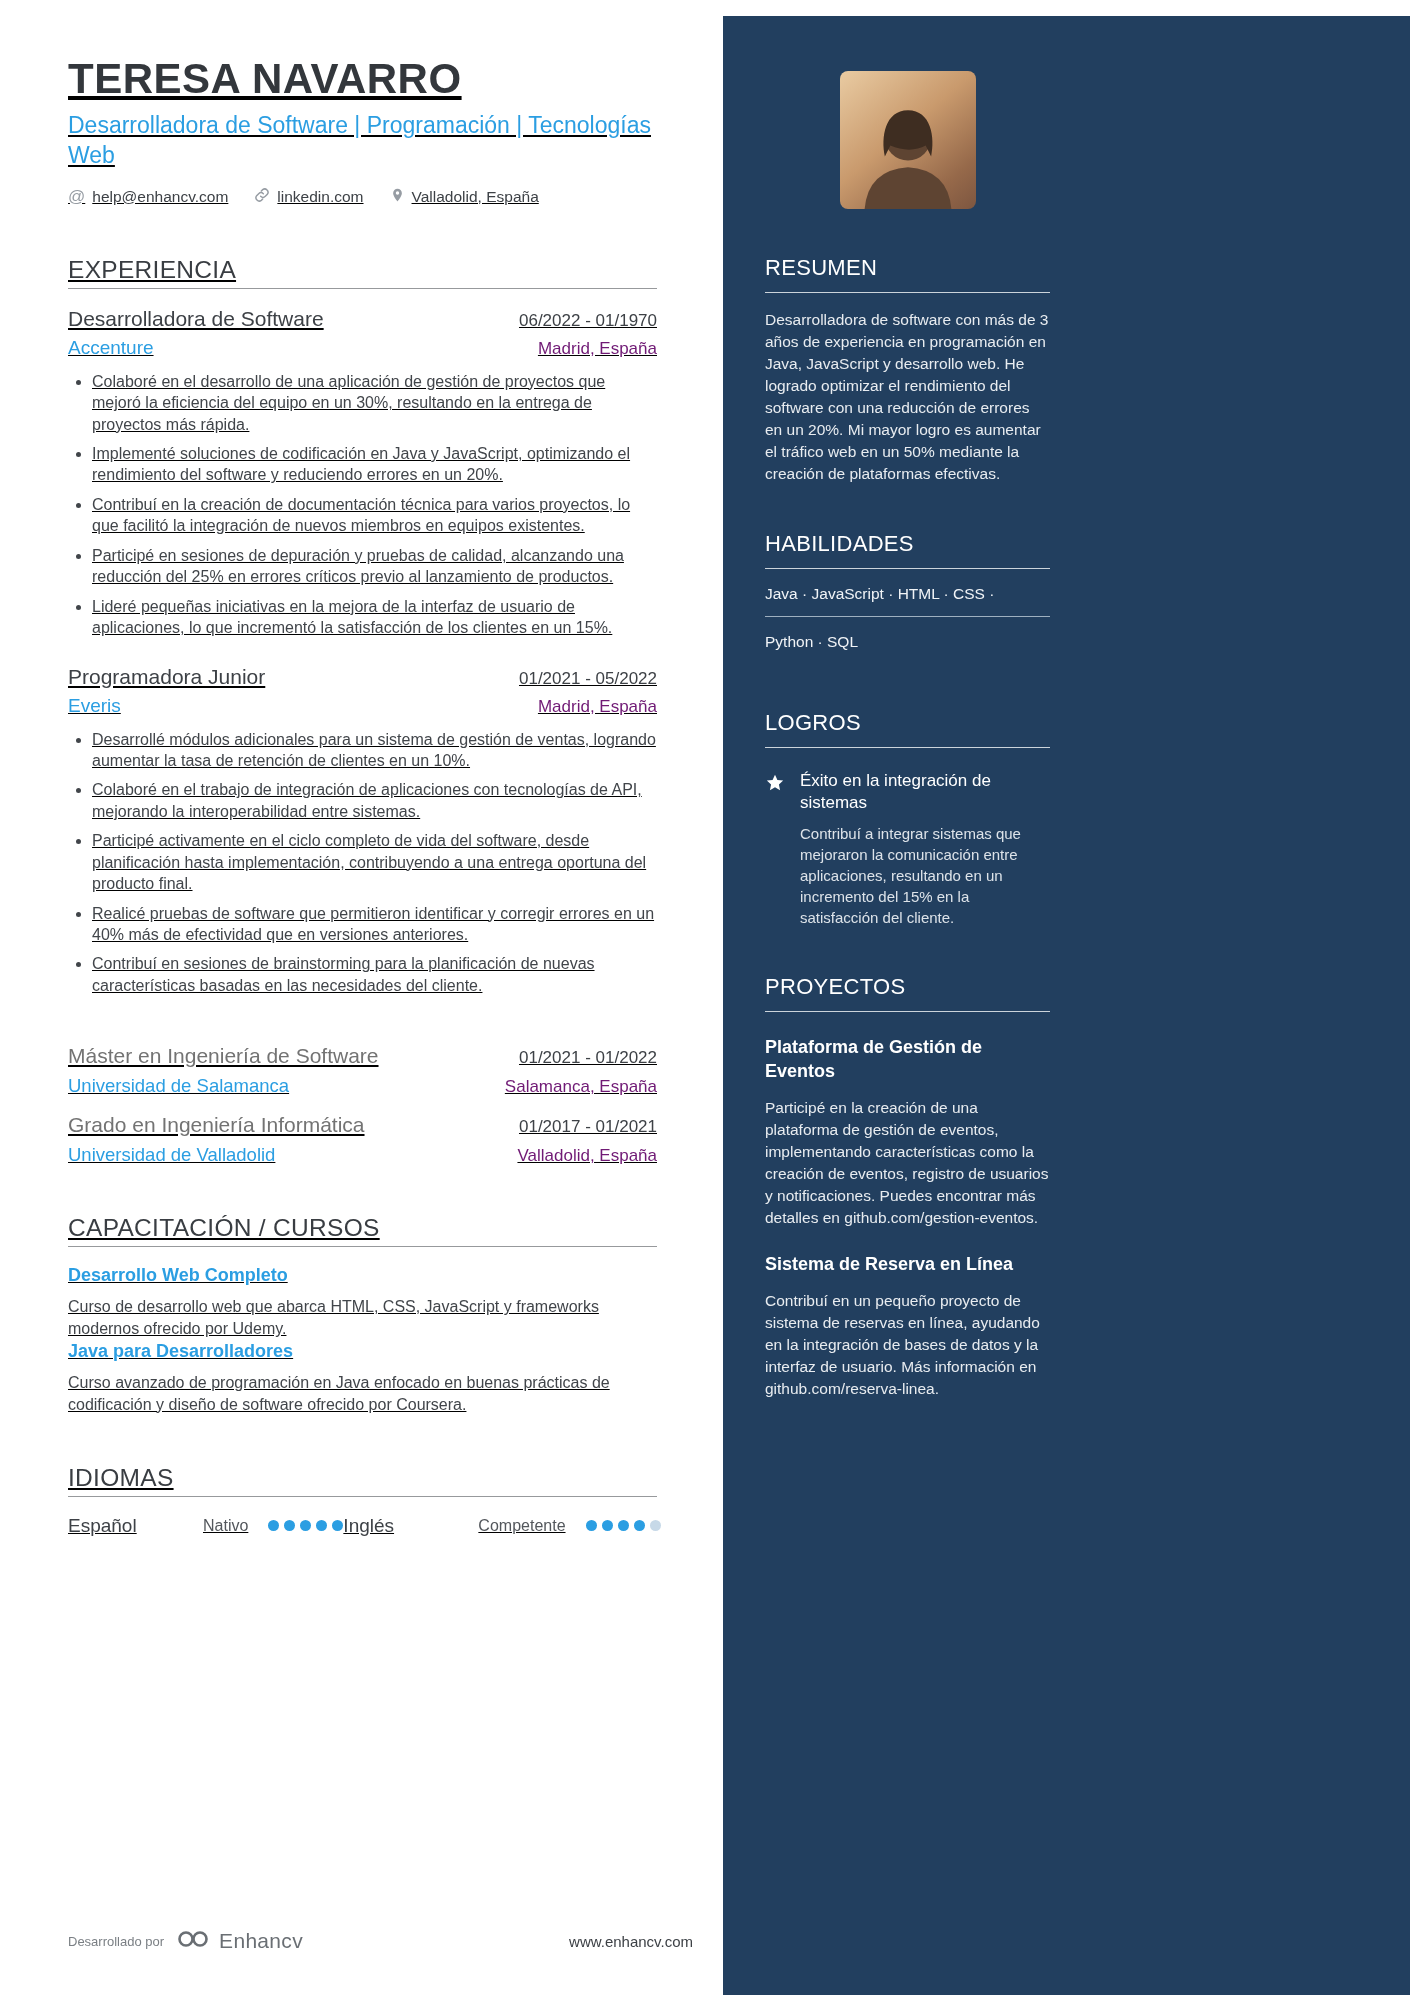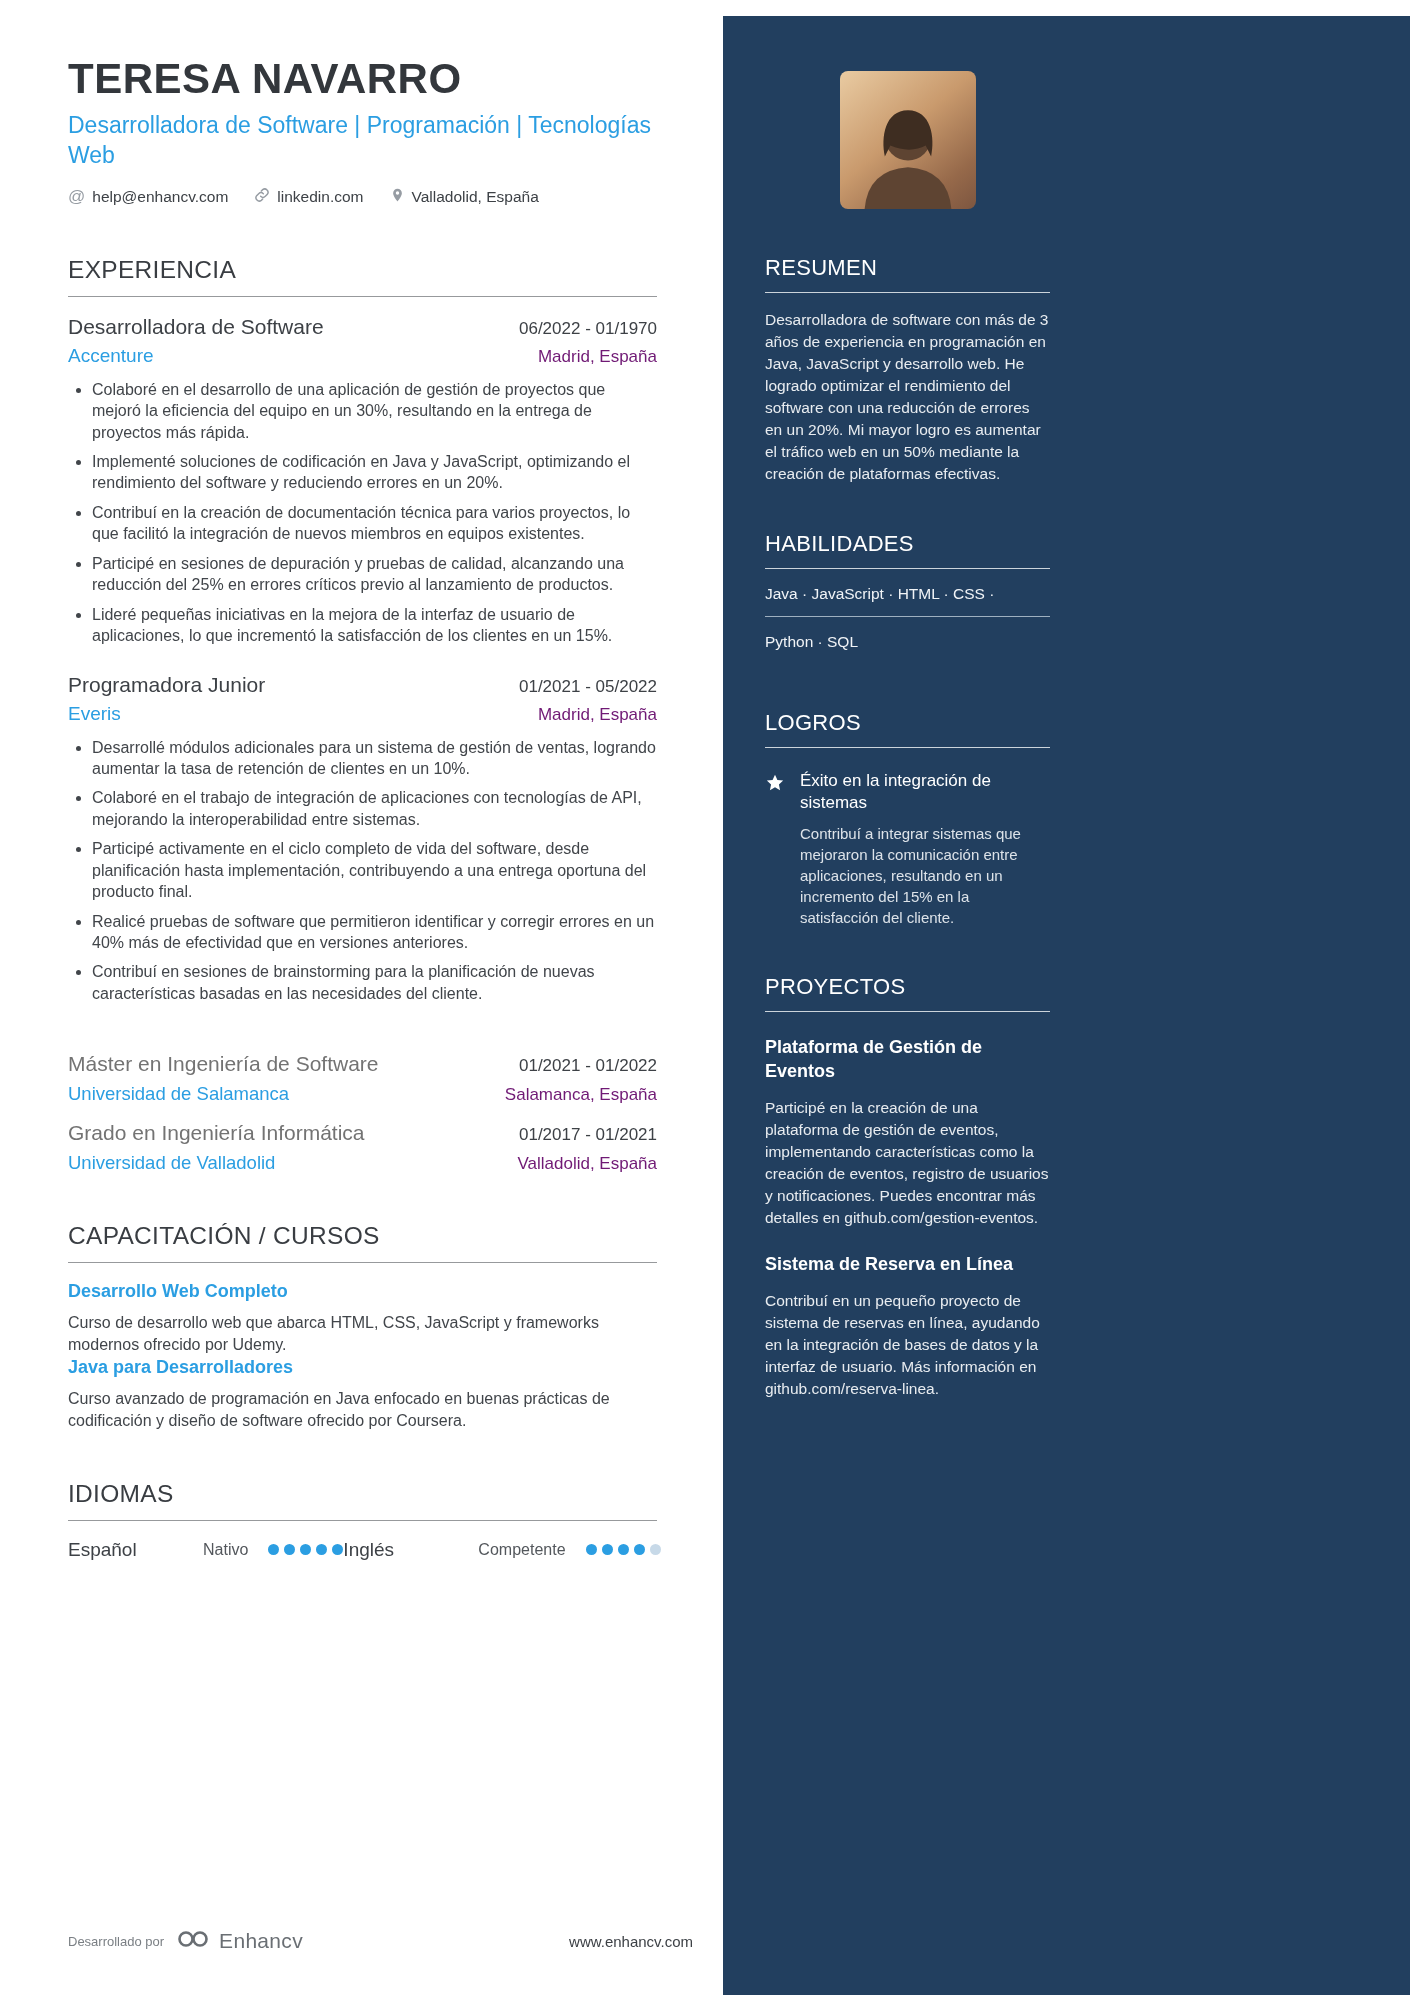--- a/index.html
+++ b/index.html
@@ -19,30 +19,30 @@
   .skill-line.first { border-bottom:1px solid #9fb0c0; }
   .ach { display:flex; gap:13px; margin-top:22px; }
   .ach-icon { flex:0 0 22px; padding-top:3px; }
   .ach-title { font-size:17px; font-weight:500; color:#ffffff; line-height:1.3; }
   .ach-text { font-size:15px; line-height:1.4; color:#dde3e9; margin:9px 0 0 0; }
   .proj { margin-top:24px; }
   .proj-title { font-size:18px; font-weight:700; color:#ffffff; line-height:1.3; margin:0 0 14px 0; }
   .proj-text { font-size:15.5px; line-height:1.42; color:#e8ecf0; margin:0; }
 
   
-  .main { width:687px; box-sizing:border-box; padding:55px 30px 0 68px; }
+  .main { width:687px; box-sizing:border-box; padding:55px 30px 0 68px;text-decoration:underline; }
   .name { font-size:42px; font-weight:700; color:#33373c; letter-spacing:.5px; margin:0; }
   .headline { font-size:23px; line-height:1.32; color:#2b9ee2; margin-top:7px; max-width:590px; }
   .contact-row { display:flex; align-items:center; gap:26px; margin-top:15px; font-size:15.5px; color:#3d4146; }
   .contact-item { display:flex; align-items:center; gap:7px; }
   .at-glyph { color:#969ca3; font-size:17px; }
 
   .section { margin-top:48px; }
   .section-h { font-size:24.5px; font-weight:400; color:#393d42; letter-spacing:.3px; margin:0 0 18px 0;
-               padding-bottom:12px; border-bottom:1px solid #97999c; }
+               padding-bottom:4px; border-bottom:1px solid #97999c; }
   .row { display:flex; justify-content:space-between; align-items:baseline; }
   .job { margin-bottom:26px; }
   .job-title { font-size:21px; color:#3d4146; }
   .dates { font-size:17px; color:#3d4146; white-space:nowrap; }
   .company { font-size:19px; color:#2b9ee2; margin-top:6px; }
   .loc { font-size:17px; color:#701a75; }
   ul.bullets { margin:12px 0 0 0; padding-left:24px; }
   ul.bullets li { font-size:16px; line-height:1.34; color:#41454a; margin-bottom:8px; }
   .edu { margin-bottom:16px; }
   .edu-title { font-size:21px; color:#737373; }

